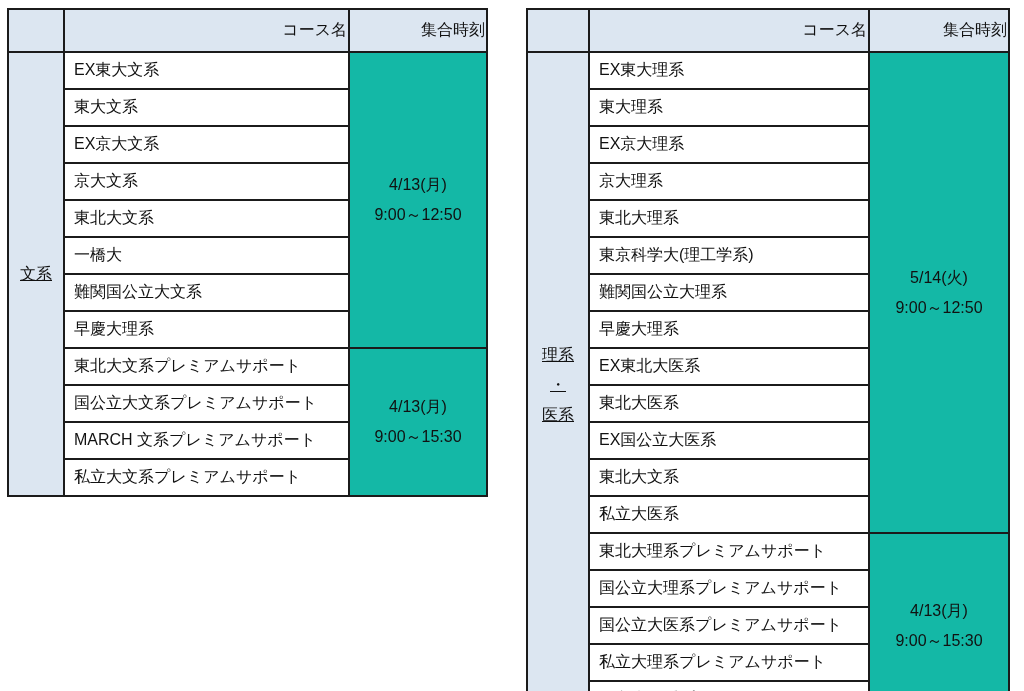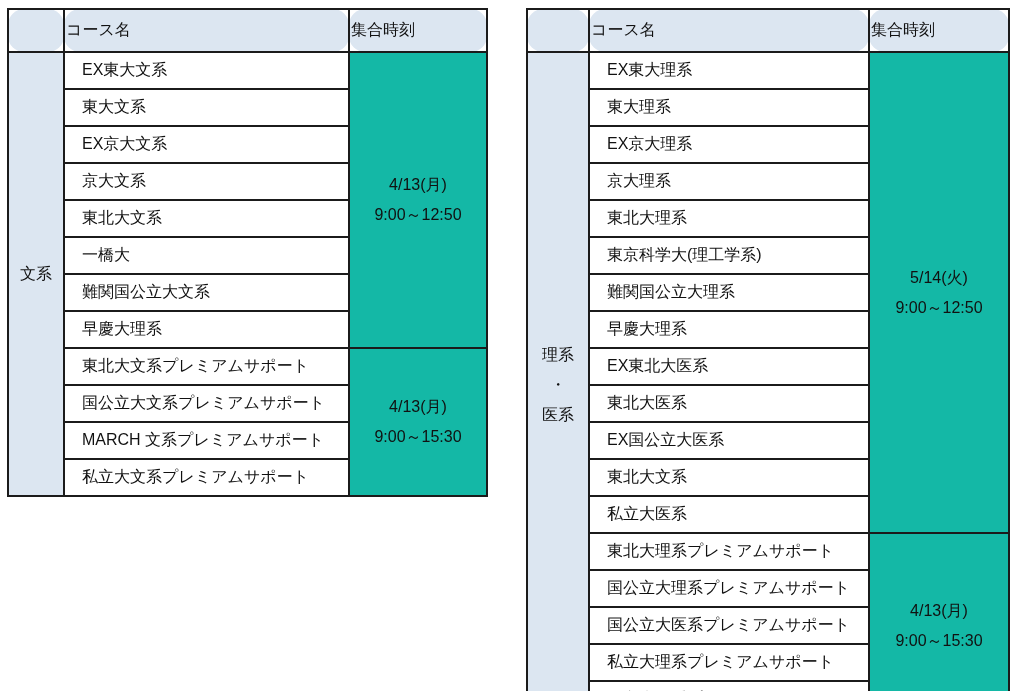--- a/index.html
+++ b/index.html
@@ -14,30 +14,30 @@
   }
   #table-bunkei { left:7px; }
   #table-rikei  { left:526px; }
   .sched th, .sched td {
     border:2px solid #1b1b1b;
     font-size:16px; font-weight:normal;
     overflow:hidden; white-space:nowrap;
   }
   .sched thead th {
     background:#dce6f1; height:39px;
-    text-align:left; vertical-align:middle;
+    text-align:right; vertical-align:middle;
     border-bottom:2.5px solid #1b1b1b;
-    border-radius:16px;
   }
   .sched td.category {
     background:#dce6f1; text-align:center; vertical-align:middle;
     line-height:30px;
+    text-decoration:underline;
   }
   .sched td.course {
-    height:35px; padding:0 4px 0 17px; text-align:left; vertical-align:middle;
+    height:35px; padding:0 4px 0 9px; text-align:left; vertical-align:middle;
     background:#ffffff;
   }
   .sched td.time {
     text-align:center; vertical-align:middle; line-height:30px;
     background:#14b8a6;
   }
   .sched tr.group-start td { border-top:2.5px solid #1b1b1b;margin-left:44px; }
 </style>
 </head>
 <body>

